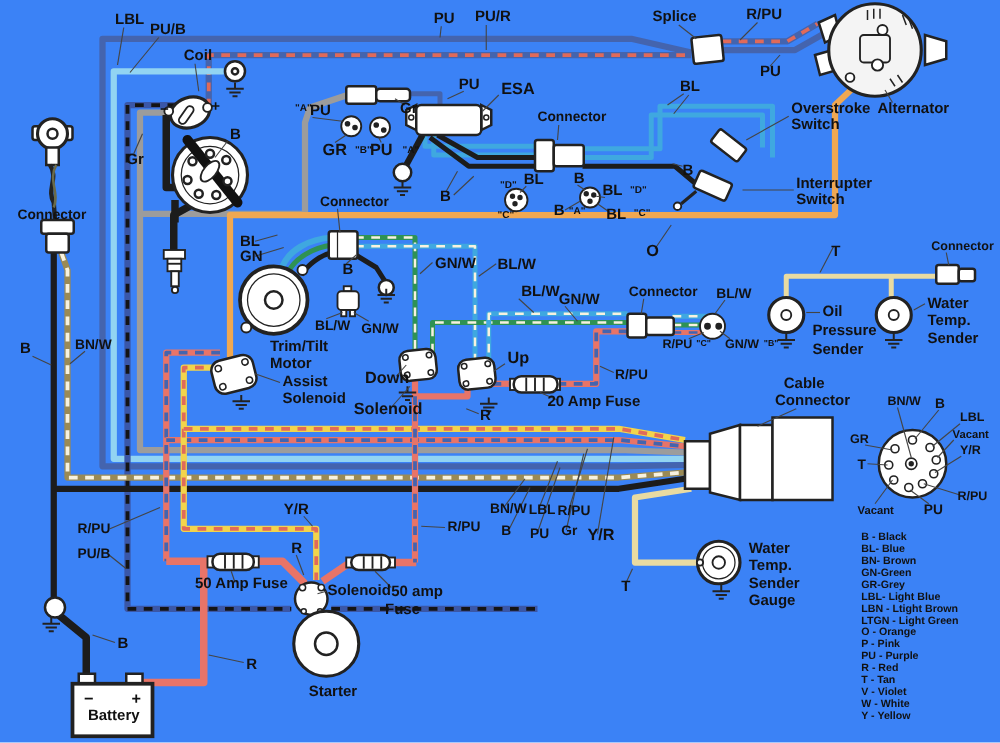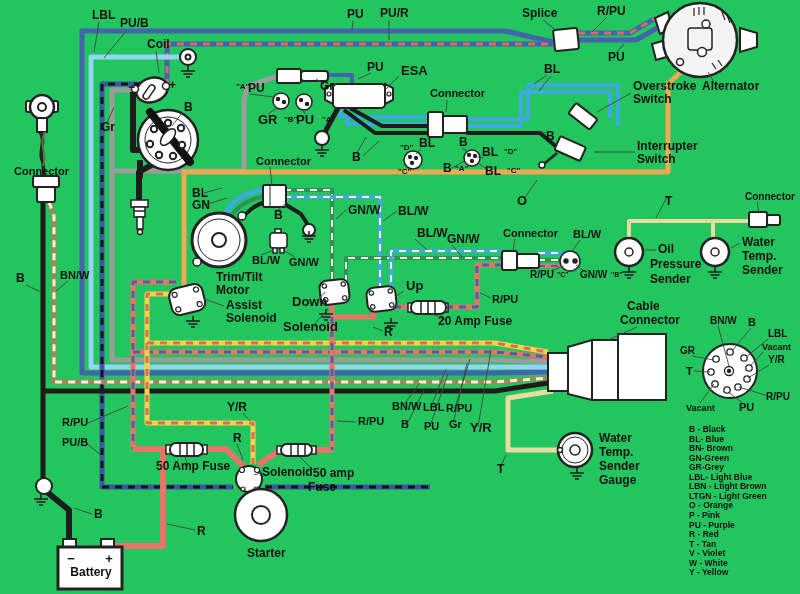--- a/index.html
+++ b/index.html
@@ -1,16 +1,16 @@
 <!DOCTYPE html>
 <html><head>
 <meta charset="utf-8">
 <style>
   html,body{margin:0;padding:0;background:#fff;}
-  #stage{position:relative;width:800px;height:594px;background:#22c55e;overflow:hidden;
+  #stage{position:relative;width:800px;height:594px;background:#3b82f6;overflow:hidden;
          font-family:"Liberation Sans", sans-serif;}
   svg{position:absolute;left:0;top:0;}
   svg text{font-family:"Liberation Sans", sans-serif;font-weight:bold;fill:#111;}
 </style>
 </head>
 <body>
 
 <div id="stage">
 <svg id="diagram" width="800" height="594" viewBox="0 0 800 594">
   <g id="layer-wires">

